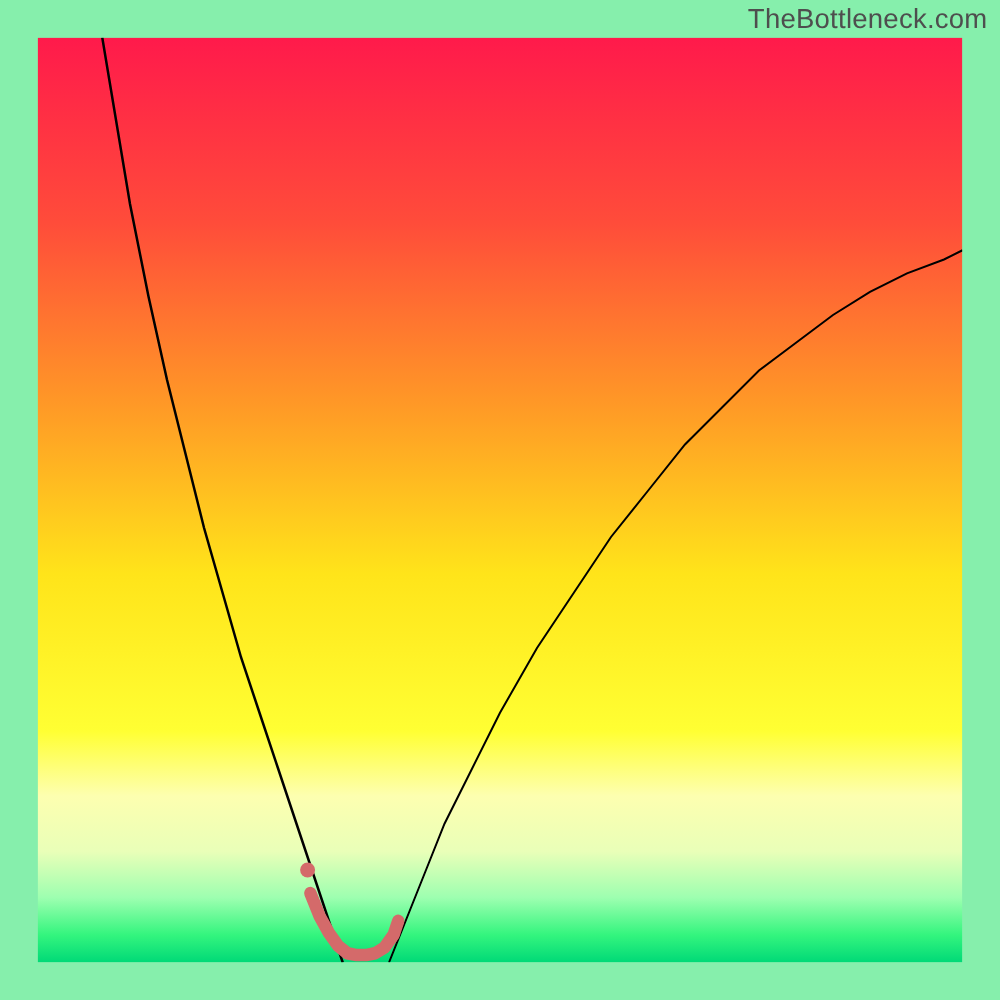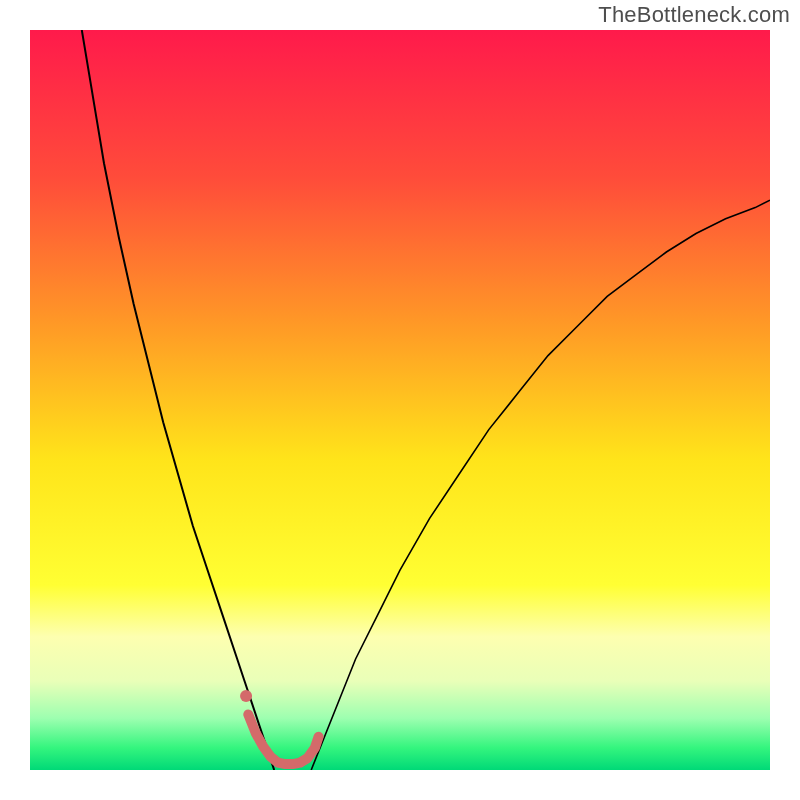--- a/index.html
+++ b/index.html
@@ -10,21 +10,21 @@
     background: #000;
     position: relative;
     font-family: Arial, Helvetica, sans-serif;
   }
   .frame {
     position: absolute;
     top: 0;
     left: 0;
     width: 800px;
     height: 800px;
-    background: #ffffff;
+    background: #86efac;
   }
   .plot-area {
     position: absolute;
     top: 30px;
     left: 30px;
     width: 740px;
     height: 740px;
     overflow: hidden;
   }
   .watermark {

